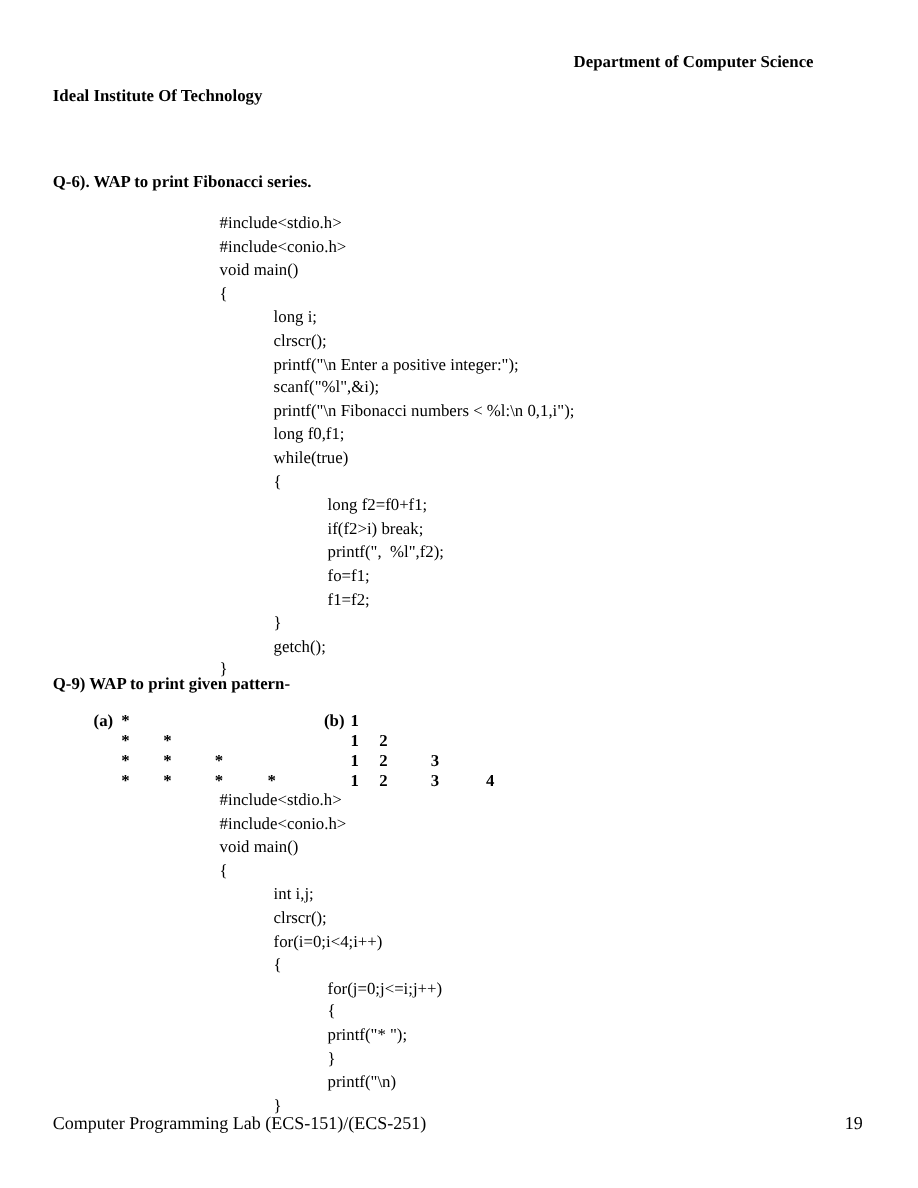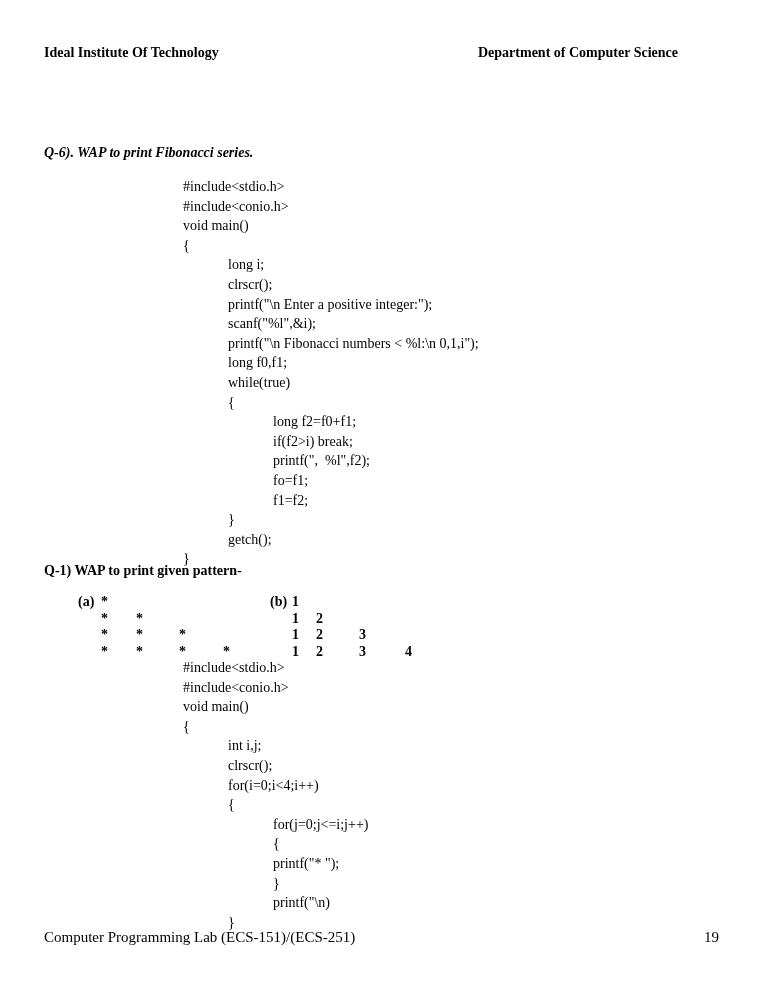--- a/index.html
+++ b/index.html
@@ -8,27 +8,27 @@
   .abs { position:absolute; white-space:pre; }
   .hdr { font-weight:bold; font-size:14px; top:45px; }
   .q { font-weight:bold; font-size:14px; left:44px; }
   .code { font-size:14px; line-height:19.6px; white-space:pre;margin-left:48px; }
   .pat { font-weight:bold; font-size:14px; }
   .foot { font-size:15px; top:929px; }
 </style>
 </head>
 <body>
 
-<div class="abs hdr" style="left:44px;">Ideal Institute Of Technology</div>
+<div class="abs hdr" style="left:44px;margin-top:28px;">Ideal Institute Of Technology</div>
 <div class="abs hdr" style="left:478px;">Department of Computer Science</div>
 
-<div class="abs q" style="top:145px;font-style:italic;">Q-6). WAP to print Fibonacci series.</div>
+<div class="abs q" style="top:145px;">Q-6). WAP to print Fibonacci series.</div>
 <div class="abs" id="q6code" style="left:135px; top:177px;"><div class="code" style="padding-left: 0px;">#include&lt;stdio.h&gt;</div><div class="code" style="padding-left: 0px;">#include&lt;conio.h&gt;</div><div class="code" style="padding-left: 0px;">void main()</div><div class="code" style="padding-left: 0px;">{</div><div class="code" style="padding-left: 45px;">long i;</div><div class="code" style="padding-left: 45px;">clrscr();</div><div class="code" style="padding-left: 45px;">printf("\n Enter a positive integer:");</div><div class="code" style="padding-left: 45px;">scanf("%l",&amp;i);</div><div class="code" style="padding-left: 45px;">printf("\n Fibonacci numbers &lt; %l:\n 0,1,i");</div><div class="code" style="padding-left: 45px;">long f0,f1;</div><div class="code" style="padding-left: 45px;">while(true)</div><div class="code" style="padding-left: 45px;">{</div><div class="code" style="padding-left: 90px;">long f2=f0+f1;</div><div class="code" style="padding-left: 90px;">if(f2&gt;i) break;</div><div class="code" style="padding-left: 90px;">printf(",  %l",f2);</div><div class="code" style="padding-left: 90px;">fo=f1;</div><div class="code" style="padding-left: 90px;">f1=f2;</div><div class="code" style="padding-left: 45px;">}</div><div class="code" style="padding-left: 45px;">getch();</div><div class="code" style="padding-left: 0px;">}</div></div>
 
-<div class="abs q" style="top:563px;">Q-1) WAP to print given pattern-</div>
+<div class="abs q" style="top:563px;">Q-9) WAP to print given pattern-</div>
 
 <div class="abs" id="patA"></div>
 <div class="abs" id="patB"></div>
 
 <div class="abs" id="q7code" style="left:135px; top:658px;"><div class="code" style="padding-left: 0px;">#include&lt;stdio.h&gt;</div><div class="code" style="padding-left: 0px;">#include&lt;conio.h&gt;</div><div class="code" style="padding-left: 0px;">void main()</div><div class="code" style="padding-left: 0px;">{</div><div class="code" style="padding-left: 45px;">int i,j;</div><div class="code" style="padding-left: 45px;">clrscr();</div><div class="code" style="padding-left: 45px;">for(i=0;i&lt;4;i++)</div><div class="code" style="padding-left: 45px;">{</div><div class="code" style="padding-left: 90px;">for(j=0;j&lt;=i;j++)</div><div class="code" style="padding-left: 90px;">{</div><div class="code" style="padding-left: 90px;">printf("* ");</div><div class="code" style="padding-left: 90px;">}</div><div class="code" style="padding-left: 90px;">printf("\n)</div><div class="code" style="padding-left: 45px;">}</div></div>
 
 <div class="abs foot" style="left:44px;">Computer Programming Lab (ECS-151)/(ECS-251)</div>
 <div class="abs foot" style="left:704px;">19</div>
 
 <div class="abs pat" style="left: 78px; top: 594px;">(a)</div>

